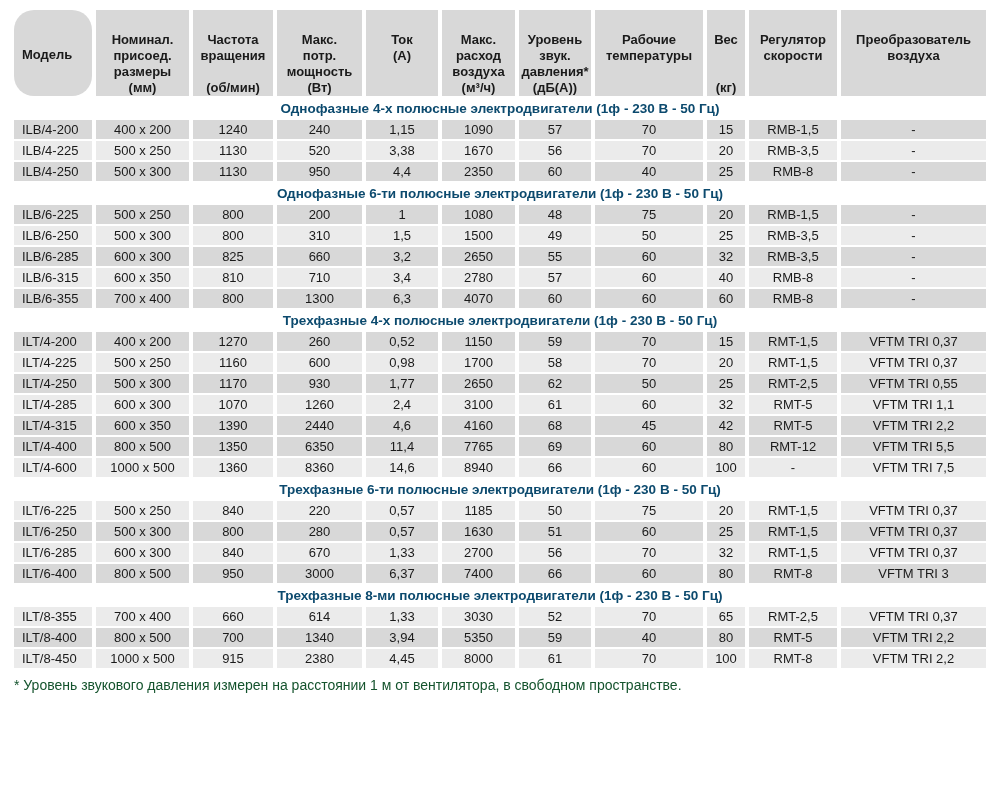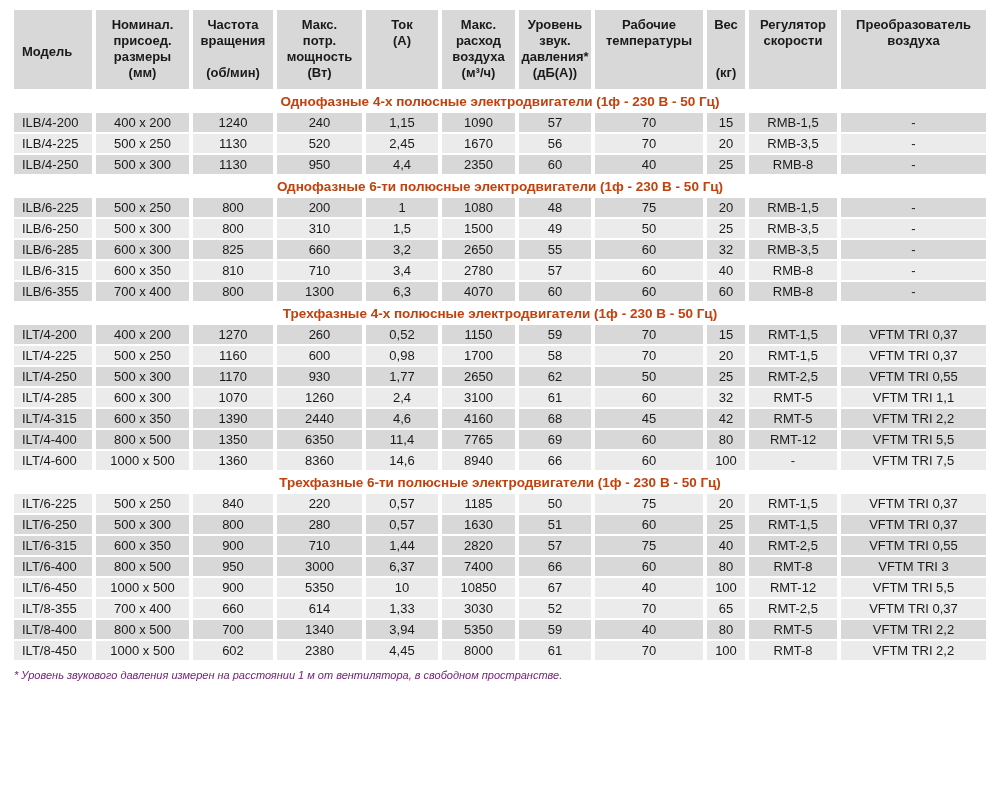--- a/index.html
+++ b/index.html
@@ -36,38 +36,37 @@
   col.c8 { width: 108px; }
   col.c9 { width: 38px; }
   col.c10 { width: 88px; }
   col.c11 { width: 145px; }
   tr.dark td { background: var(--row-dark); }
   tr.light td { background: var(--row-light); }
   tr.head td {
     background: var(--header-bg);
     font-weight: bold;
     vertical-align: top;
-    padding-top: 7px;
+    padding-top: 22px;
     height: 79px;
   }
-  tr.head td.vmid { vertical-align: middle; padding-top: 4px; }
+  tr.head td.vmid { vertical-align: middle; padding-top: 4px; border-radius: 20px; }
   .hl { line-height: 16px; height: 16px; }
   td.model { text-align: left; padding-left: 8px; }
   tr.section td {
     background: #ffffff;
     font-weight: bold;
     font-size: 13.5px;
     height: 20px;
-    color: #c2410c;
+    color: #0c4a6e;
   }
   .footnote {
-    font-size: 11px;
-    color: #701a75;
+    font-size: 14px;
+    color: #14532d;
     padding: 7px 2px 0 4px;
-    font-style: italic;
   }
 </style>
 </head>
 <body>
 
 <div class="wrap">
   <table class="spec">
     <colgroup>
       <col class="c1">
         <col class="c2">
@@ -153,21 +152,21 @@
           <td>70</td>
           <td>15</td>
           <td>RMB-1,5</td>
           <td>-</td>
         </tr>
         <tr class="light">
           <td class="model">ILB/4-225</td>
           <td>500 x 250</td>
           <td>1130</td>
           <td>520</td>
-          <td>2,45</td>
+          <td>3,38</td>
           <td>1670</td>
           <td>56</td>
           <td>70</td>
           <td>20</td>
           <td>RMB-3,5</td>
           <td>-</td>
         </tr>
         <tr class="dark">
           <td class="model">ILB/4-250</td>
           <td>500 x 300</td>
@@ -365,58 +364,48 @@
           <td>800</td>
           <td>280</td>
           <td>0,57</td>
           <td>1630</td>
           <td>51</td>
           <td>60</td>
           <td>25</td>
           <td>RMT-1,5</td>
           <td>VFTM TRI 0,37</td>
         </tr>
-        <tr class="dark">
-          <td class="model">ILT/6-315</td>
-          <td>600 x 350</td>
-          <td>900</td>
-          <td>710</td>
-          <td>1,44</td>
-          <td>2820</td>
-          <td>57</td>
-          <td>75</td>
-          <td>40</td>
-          <td>RMT-2,5</td>
-          <td>VFTM TRI 0,55</td>
+        <tr class="light">
+          <td class="model">ILT/6-285</td>
+          <td>600 x 300</td>
+          <td>840</td>
+          <td>670</td>
+          <td>1,33</td>
+          <td>2700</td>
+          <td>56</td>
+          <td>70</td>
+          <td>32</td>
+          <td>RMT-1,5</td>
+          <td>VFTM TRI 0,37</td>
         </tr>
         <tr class="dark">
           <td class="model">ILT/6-400</td>
           <td>800 x 500</td>
           <td>950</td>
           <td>3000</td>
           <td>6,37</td>
           <td>7400</td>
           <td>66</td>
           <td>60</td>
           <td>80</td>
           <td>RMT-8</td>
           <td>VFTM TRI 3</td>
         </tr>
-        <tr class="light">
-          <td class="model">ILT/6-450</td>
-          <td>1000 x 500</td>
-          <td>900</td>
-          <td>5350</td>
-          <td>10</td>
-          <td>10850</td>
-          <td>67</td>
-          <td>40</td>
-          <td>100</td>
-          <td>RMT-12</td>
-          <td>VFTM TRI 5,5</td>
+        <tr class="section">
+          <td colspan="11">Трехфазные 8-ми полюсные электродвигатели (1ф - 230 В - 50 Гц)</td>
         </tr>
         <tr class="light">
           <td class="model">ILT/8-355</td>
           <td>700 x 400</td>
           <td>660</td>
           <td>614</td>
           <td>1,33</td>
           <td>3030</td>
           <td>52</td>
           <td>70</td>
@@ -433,21 +422,21 @@
           <td>5350</td>
           <td>59</td>
           <td>40</td>
           <td>80</td>
           <td>RMT-5</td>
           <td>VFTM TRI 2,2</td>
         </tr>
         <tr class="light">
           <td class="model">ILT/8-450</td>
           <td>1000 x 500</td>
-          <td>602</td>
+          <td>915</td>
           <td>2380</td>
           <td>4,45</td>
           <td>8000</td>
           <td>61</td>
           <td>70</td>
           <td>100</td>
           <td>RMT-8</td>
           <td>VFTM TRI 2,2</td>
         </tr>
       </tbody>

